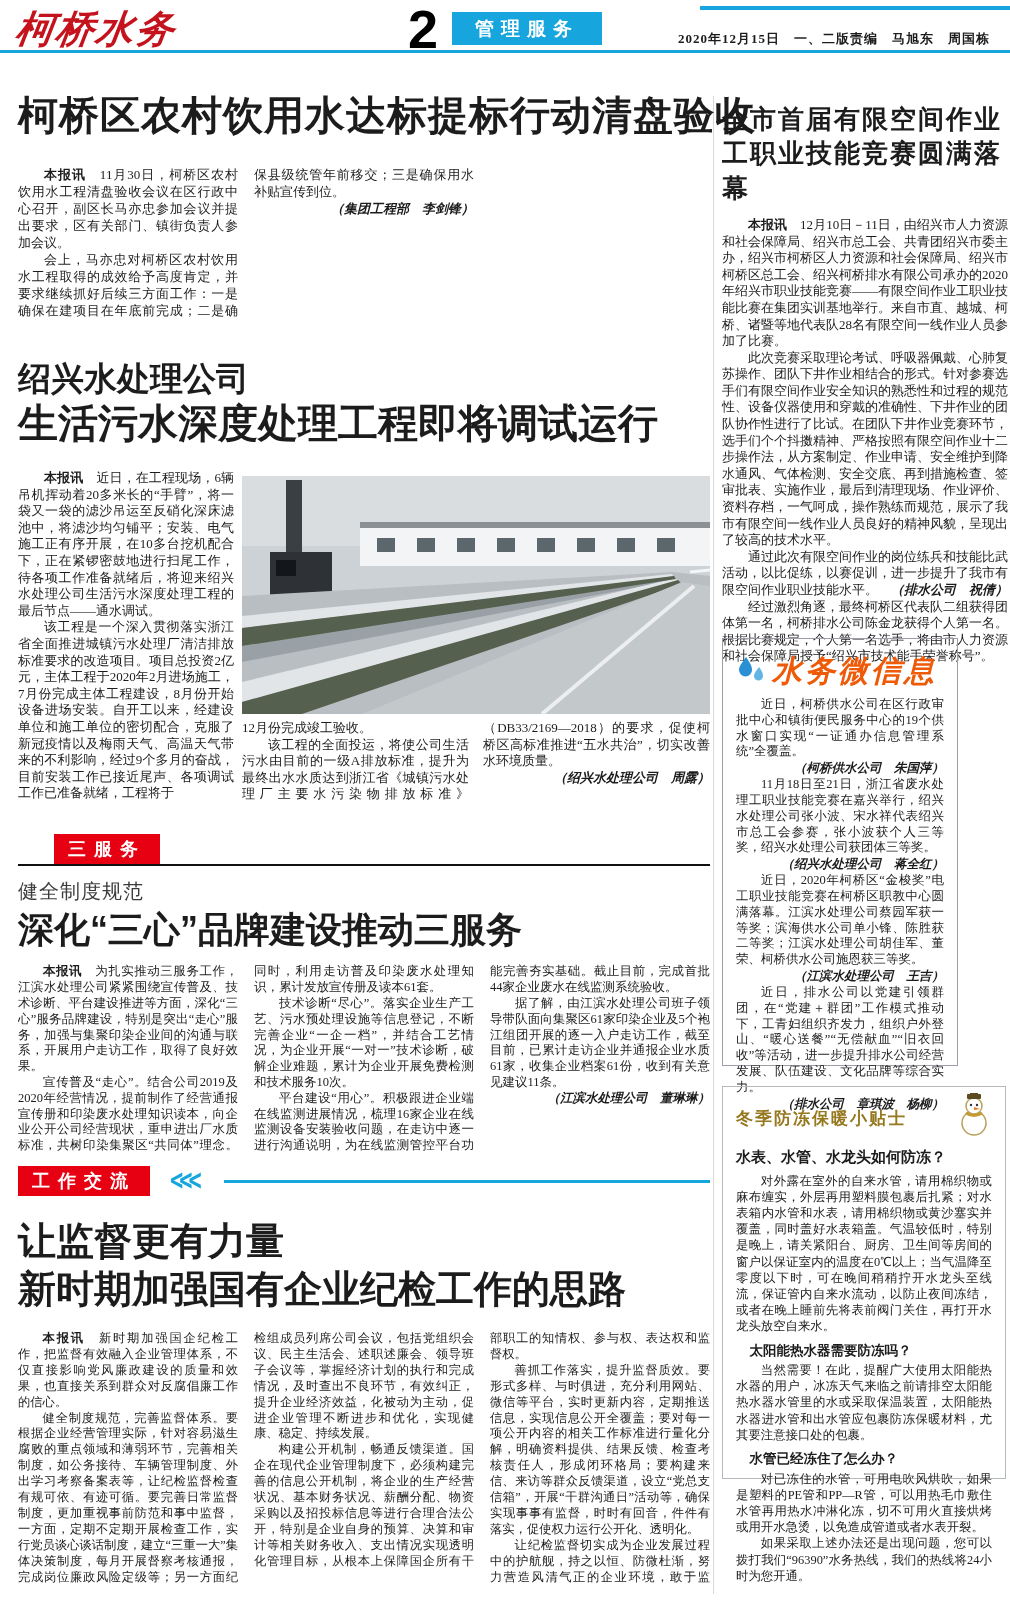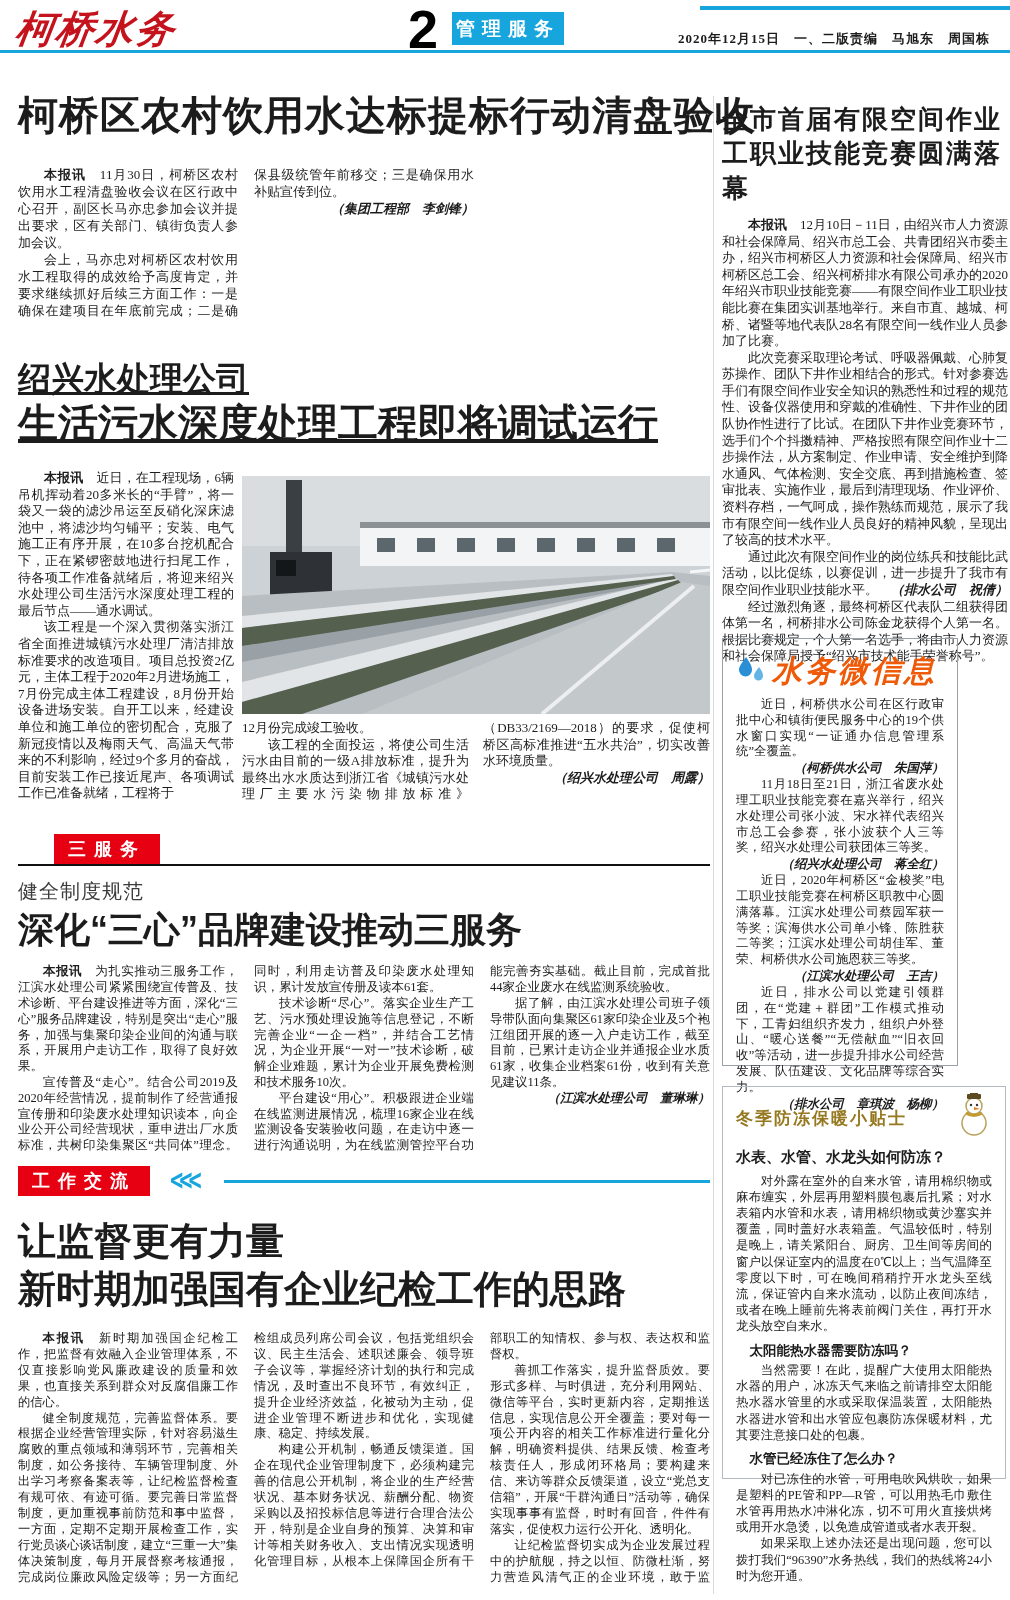--- a/index.html
+++ b/index.html
@@ -4,21 +4,21 @@
 <style>
   html,body{margin:0;padding:0;background:#dedede;}
   .page{position:relative;width:1010px;height:1600px;margin:0 auto;background:#fff;
         overflow:hidden;font-family:"Liberation Serif",serif;color:#1c1c1c;}
   
   .masthead{position:absolute;left:16px;top:4px;font-size:38px;font-weight:bold;font-style:italic;
             color:#c5131d;font-family:"DejaVu Serif",serif;transform:skewX(-8deg);letter-spacing:2px;}
   .page-num{position:absolute;left:408px;top:-2px;font-size:54px;font-weight:900;
             font-family:"Liberation Sans",sans-serif;color:#000;}
   .section-box{position:absolute;left:452px;top:12px;background:#16a5dc;color:#fff;
-               font:bold 19px/1 "Liberation Sans",sans-serif;padding:7px 4px;letter-spacing:7px;}
+               font:bold 19px/1 "Liberation Sans",sans-serif;padding:7px 23px;letter-spacing:7px;}
   .topline{position:absolute;left:700px;top:6px;width:310px;height:4px;background:#16a5dc;}
   .headrule{position:absolute;left:0;top:50px;width:1010px;height:3px;background:#16a5dc;}
   .dateline{position:absolute;right:20px;top:30px;font-size:13px;font-weight:bold;letter-spacing:1px;}
   .vrule{position:absolute;left:713px;top:96px;height:1498px;width:1px;background:#d8d8d8;}
   
   p{margin:0;text-indent:2em;}
   .lede{font-family:"Liberation Sans",sans-serif;font-weight:bold;}
   .sig{float:right;font-style:italic;font-weight:bold;text-indent:0;}
   .sigline{text-align:right;font-style:italic;font-weight:bold;text-indent:0;}
   .red-label{display:inline-block;background:#e60012;color:#fff;
@@ -26,21 +26,21 @@
   
   .a1{position:absolute;left:18px;top:92px;width:692px;}
   .a1 h1{margin:0;font:bold 40px/1.15 "Liberation Sans",sans-serif;letter-spacing:1px;white-space:nowrap;}
   .a1-body{margin-top:28px;height:172px;column-count:3;column-gap:16px;column-fill:auto;
            font-size:13px;line-height:17px;text-align:justify;overflow:hidden;}
   
   .contest{position:absolute;left:722px;top:102px;width:286px;}
   .contest h2{margin:0;font:bold 26px/1.32 "Liberation Sans",sans-serif;letter-spacing:2px;}
   .contest-body{margin-top:12px;font-size:13px;line-height:16.6px;text-align:justify;}
   
-  .a2{position:absolute;left:18px;top:360px;width:692px;height:448px;text-decoration:underline;}
+  .a2{position:absolute;left:18px;top:360px;width:692px;height:448px;}
   .a2 .h-line1{margin:0;font:bold 33px/1.15 "Liberation Sans",sans-serif;}
   .a2 .h-line2{margin:2px 0 0;font:bold 40px/1.15 "Liberation Sans",sans-serif;white-space:nowrap;}
   .a2-col1{position:absolute;left:0;top:110px;width:216px;height:336px;
            font-size:13px;line-height:16.6px;text-align:justify;overflow:hidden;}
   .photo{position:absolute;left:224px;top:116px;width:468px;height:238px;background:#c7ccd0;}
   .a2-below{position:absolute;left:224px;top:360px;width:468px;height:84px;column-count:2;column-gap:14px;
             column-fill:auto;font-size:13px;line-height:16.5px;text-align:justify;overflow:hidden;}
   .noindent{text-indent:0;}
   
   .wx{position:absolute;left:722px;top:638px;width:236px;height:428px;border:1px solid #9aa0a6;

